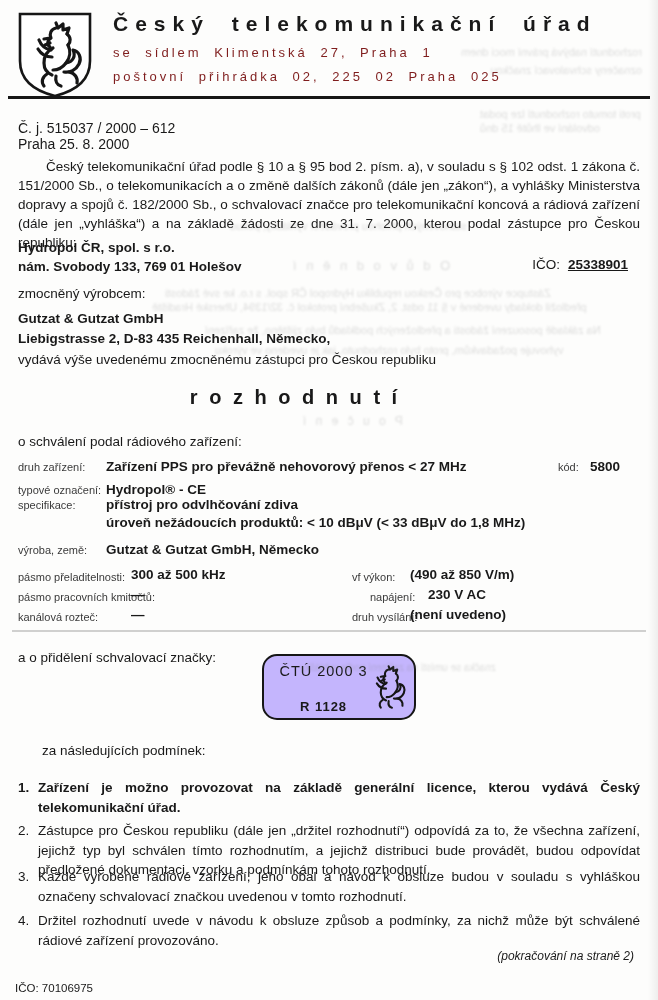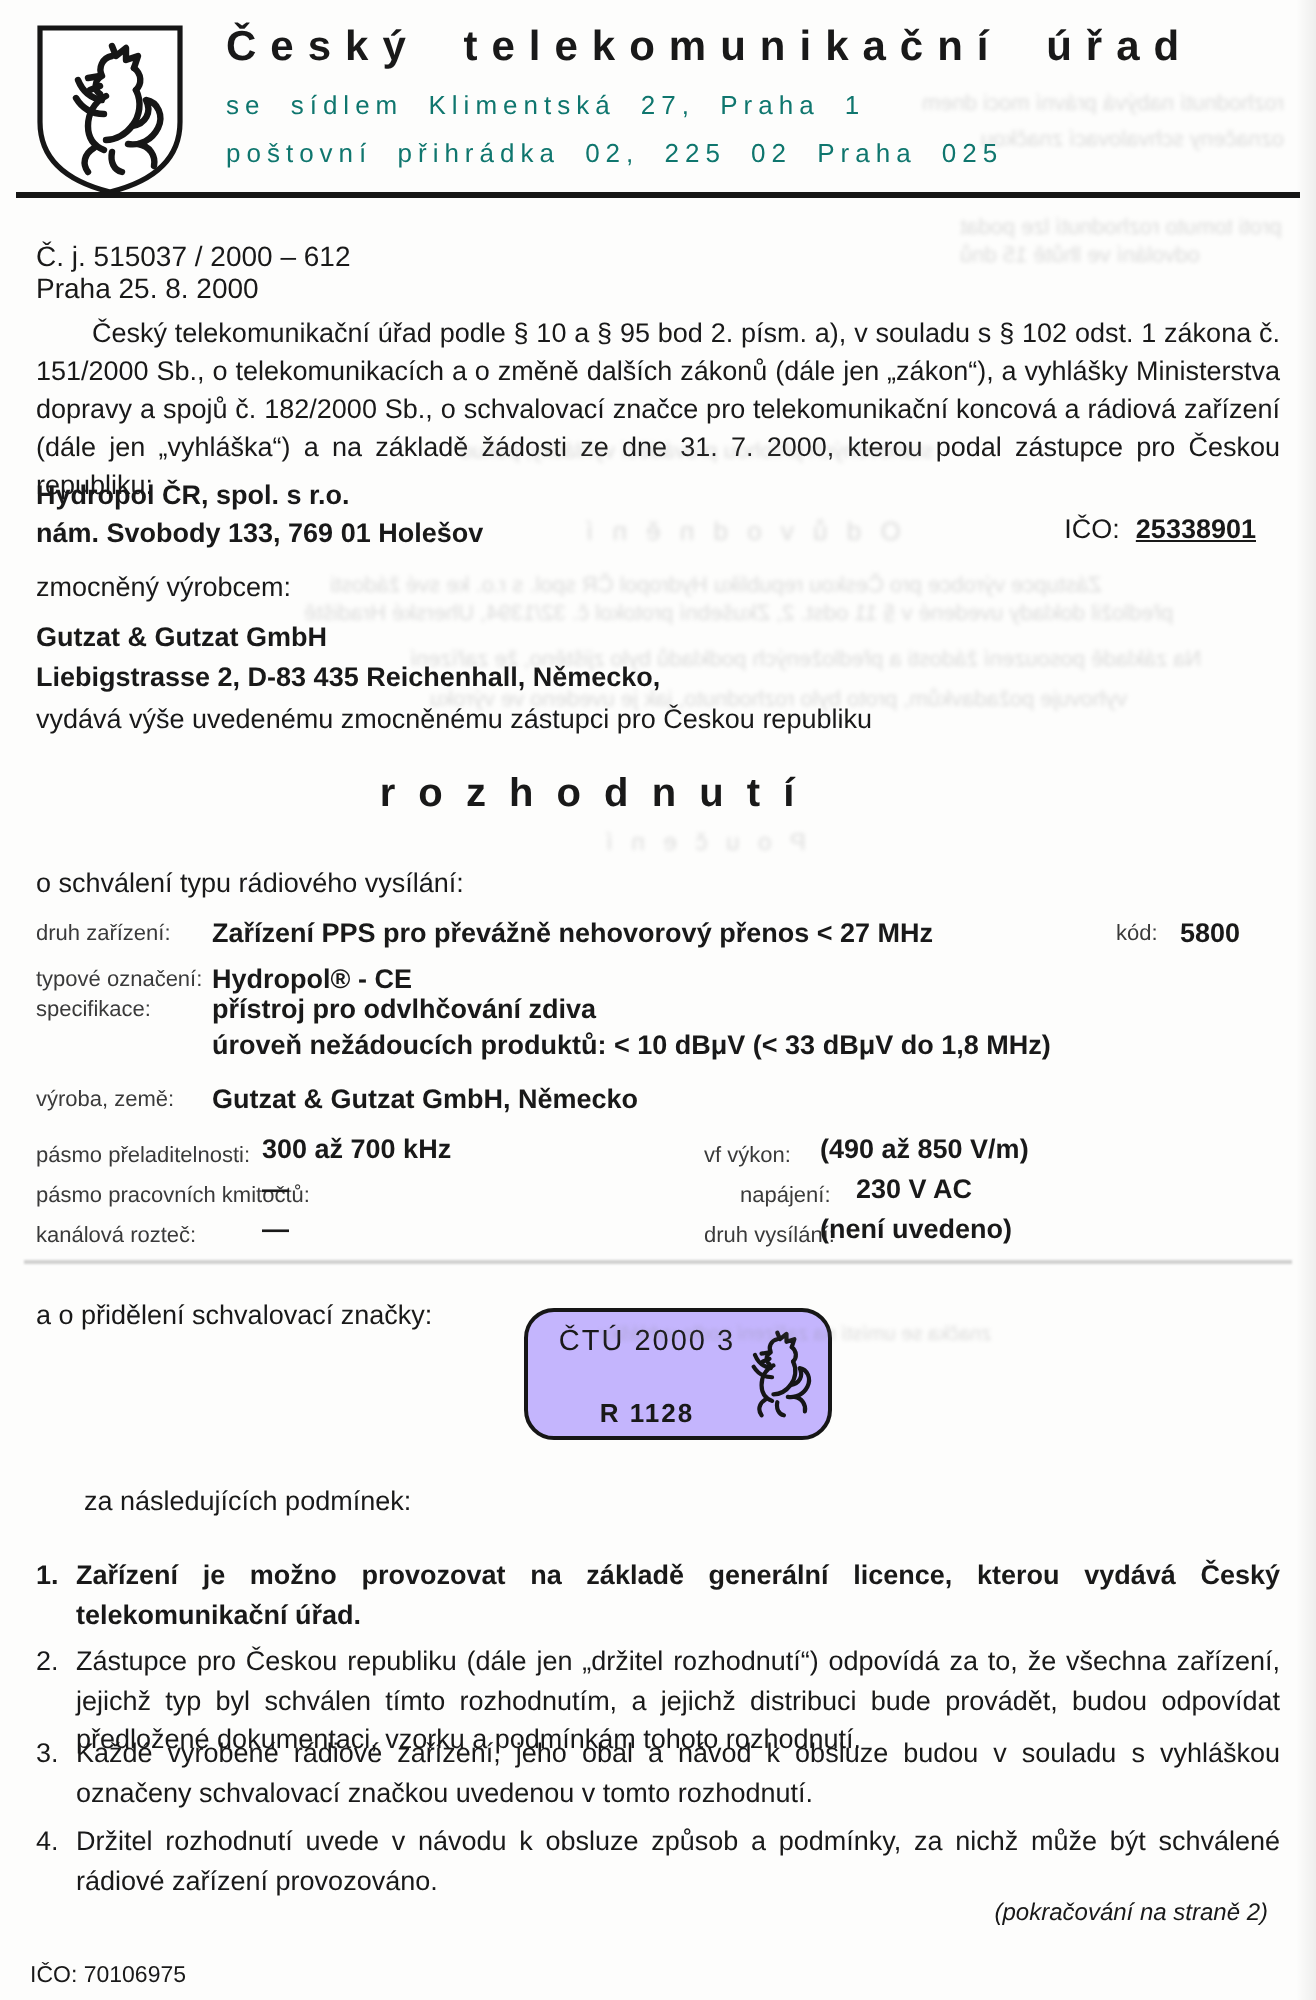--- a/index.html
+++ b/index.html
@@ -11,21 +11,21 @@
   }
   .page::after{ 
     content:"";position:absolute;top:0;right:0;width:10px;height:100%;
     background:linear-gradient(to right,rgba(0,0,0,0),rgba(0,0,0,.06));
     pointer-events:none;
   }
   
   .coat{position:absolute;left:15px;top:9px;}
   .mast{position:absolute;left:113px;top:12px;width:540px;}
   .mast-title{font-size:21px;font-weight:bold;letter-spacing:7px;word-spacing:9px;white-space:nowrap;}
-  .mast-sub{font-size:13px;letter-spacing:3px;word-spacing:6px;margin-top:9px;white-space:nowrap;color:#0f766e;}
+  .mast-sub{font-size:13px;letter-spacing:3px;word-spacing:6px;margin-top:9px;white-space:nowrap;color:#7f1d1d;}
   .rule{position:absolute;left:8px;right:8px;top:96px;height:3px;background:#161616;}
   
   .refline{position:absolute;left:18px;right:22px;top:120px;display:flex;justify-content:space-between;font-size:14px;flex-direction:column;}
   
   .intro{position:absolute;left:18px;width:622px;top:157px;font-size:13.5px;line-height:19px;text-align:justify;text-indent:28px;}
   
   .applicant{position:absolute;left:18px;top:238px;font-size:13.5px;font-weight:bold;line-height:19px;}
   .ico-right{position:absolute;right:30px;top:257px;font-size:13.5px;}
   .ico-right b{margin-left:8px;text-decoration:underline;}
   .zmocneny{position:absolute;left:18px;top:286px;font-size:13.5px;}
@@ -116,21 +116,21 @@
     <span>IČO:</span><b>25338901</b>
   </div>
   <div class="zmocneny">zmocněný výrobcem:</div>
   <div class="manuf">
     <div>Gutzat &amp; Gutzat GmbH</div>
     <div>Liebigstrasse 2,  D-83 435  Reichenhall,  Německo,</div>
   </div>
   <div class="issues">vydává výše uvedenému zmocněnému zástupci pro Českou republiku</div>
 
   <div class="decision-title">r o z h o d n u t í</div>
-  <div class="subject">o schválení typu rádiového vysílání:</div>
+  <div class="subject">o schválení podal rádiového zařízení:</div>
 
   <div class="devrow" style="top:459px">
     <span class="lbl">druh zařízení:</span>
     <span class="val">Zařízení PPS pro převážně nehovorový přenos &lt; 27 MHz</span>
     <span class="kod-lbl">kód:</span>
     <span class="kod-val">5800</span>
   </div>
   <div class="devrow" style="top:482px">
     <span class="lbl">typové označení:</span>
     <span class="val">Hydropol® - CE</span>
@@ -140,21 +140,21 @@
     <span class="val">přístroj pro odvlhčování zdiva</span>
     <span class="val" style="top:18px">úroveň nežádoucích produktů: &lt; 10 dBμV (&lt; 33 dBμV do 1,8 MHz)</span>
   </div>
   <div class="devrow" style="top:542px">
     <span class="lbl">výroba, země:</span>
     <span class="val">Gutzat &amp; Gutzat  GmbH,  Německo</span>
   </div>
 
   <div class="param" style="left:18px;top:569px">
     <span class="lbl">pásmo přeladitelnosti:</span>
-    <span class="val" style="left:113px;top:-2px">300 až 700 kHz</span>
+    <span class="val" style="left:113px;top:-2px">300 až 500 kHz</span>
   </div>
   <div class="param" style="left:18px;top:589px">
     <span class="lbl">pásmo pracovních kmitočtů:</span>
     <span class="val" style="left:113px;top:-2px">—</span>
   </div>
   <div class="param" style="left:18px;top:609px">
     <span class="lbl">kanálová rozteč:</span>
     <span class="val" style="left:113px;top:-2px">—</span>
   </div>
   <div class="param" style="left:352px;top:569px">

